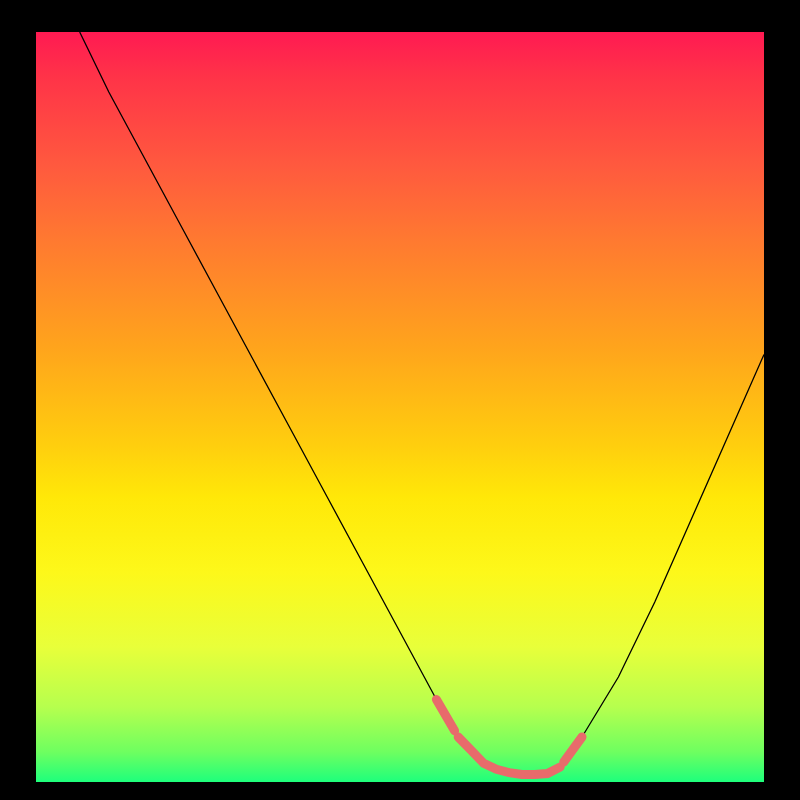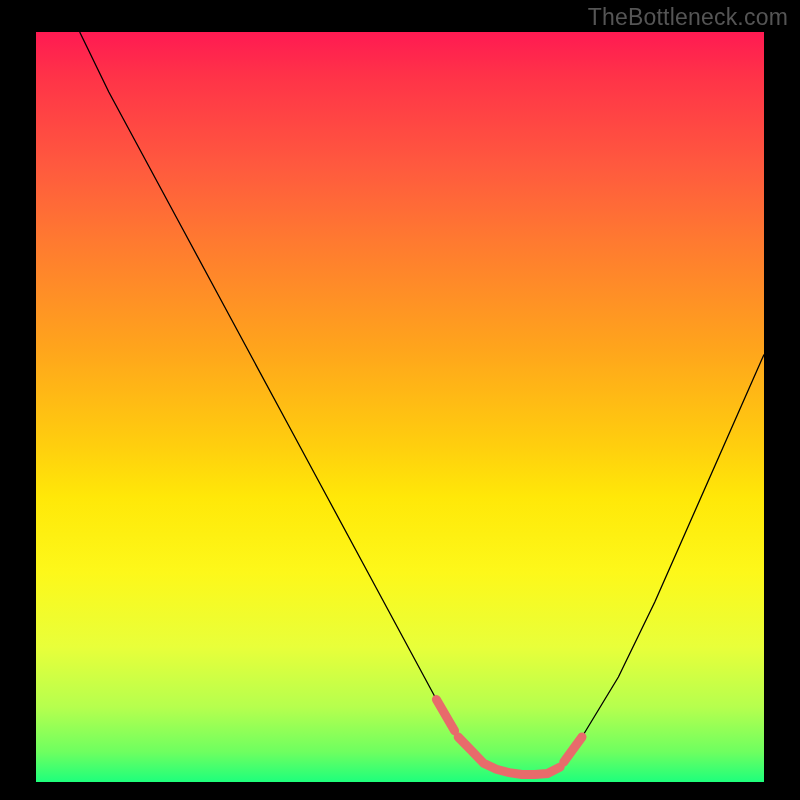--- a/index.html
+++ b/index.html
@@ -46,21 +46,20 @@
     position: absolute;
     left: 0; top: 0;
     width: 100%; height: 100%;
     overflow: visible;
   }
 </style>
 </head>
 <body>
 <div class="container">
 
-  <div class="watermark">TheBottleneck.com</div>
 
   <div class="plot-area">
     <svg class="curve" viewBox="0 0 728 750" preserveAspectRatio="none">
       <path id="curve-path" fill="none" stroke="#000" stroke-width="1.3" d="M43.7 0.0 L72.8 60.0 L109.2 127.5 L145.6 195.0 L182.0 262.5 L218.4 330.0 L254.8 397.5 L291.2 465.0 L327.6 532.5 L364.0 600.0 L400.4 667.5 L422.2 705.0 L451.4 735.0 L480.5 742.5 L509.6 742.5 L524.2 735.0 L546.0 705.0 L582.4 645.0 L618.8 570.0 L655.2 487.5 L691.6 405.0 L728.0 322.5"></path>
       <path id="flat-path" fill="none" stroke="#e86b6b" stroke-width="9" stroke-linecap="round" d="M422.2 705.0 L435.0 718.1 L447.7 731.3 L460.5 737.3 L473.2 740.6 L485.9 742.5 L498.7 742.5 L511.4 741.6 L524.2 735.0"></path>
       <path id="left-dash" fill="none" stroke="#e86b6b" stroke-width="9" stroke-linecap="round" d="M400.4 667.5 L418.6 698.8"></path>
       <path id="right-dash" fill="none" stroke="#e86b6b" stroke-width="9" stroke-linecap="round" d="M527.8 730.0 L546.0 705.0"></path>
     </svg>
   </div>
 

